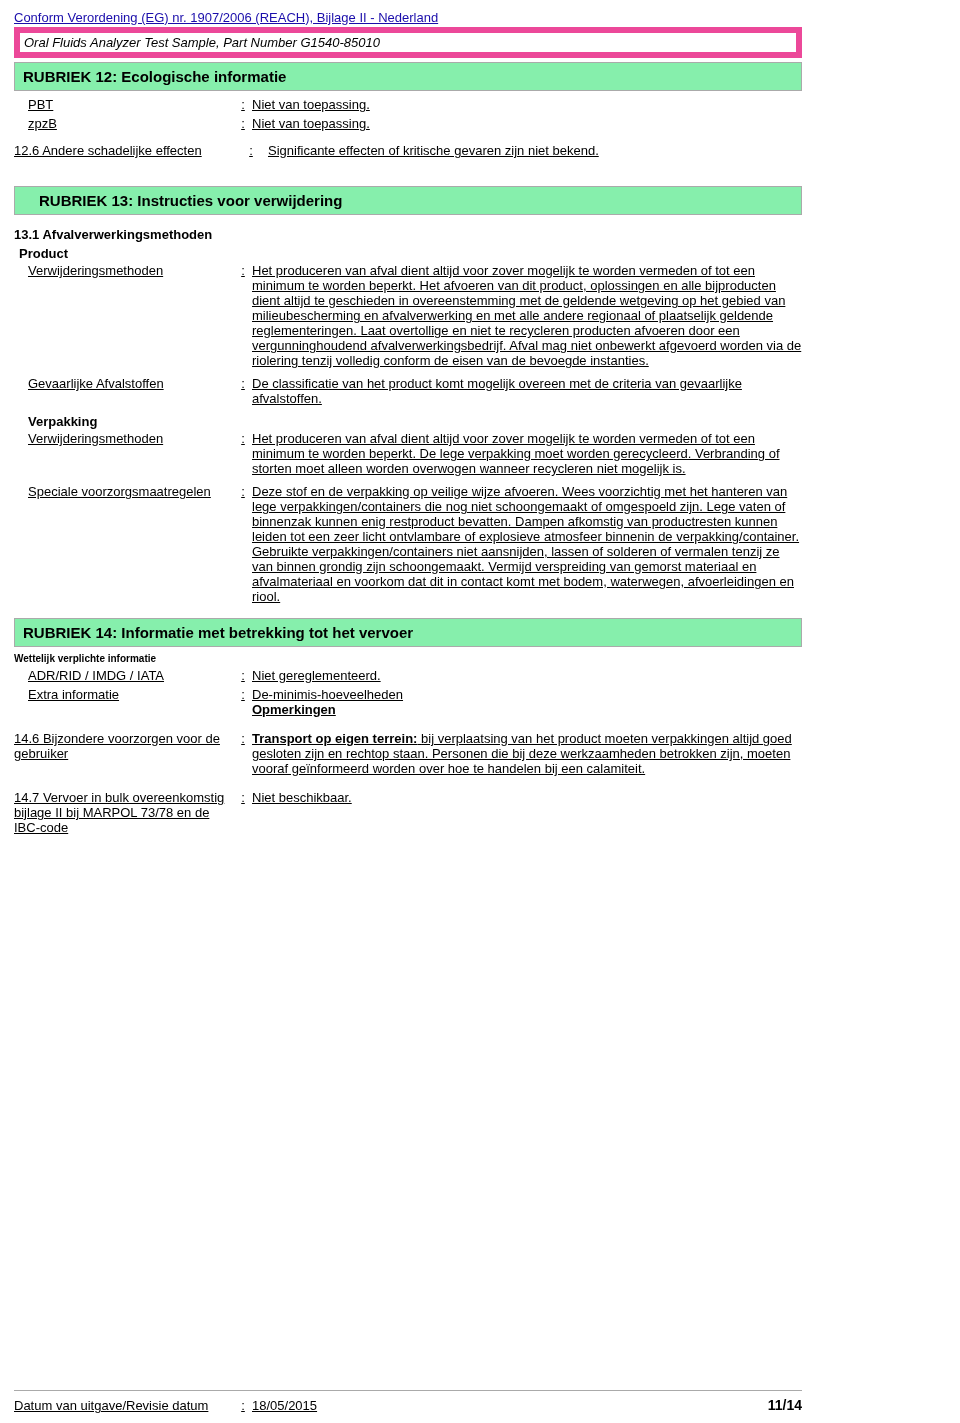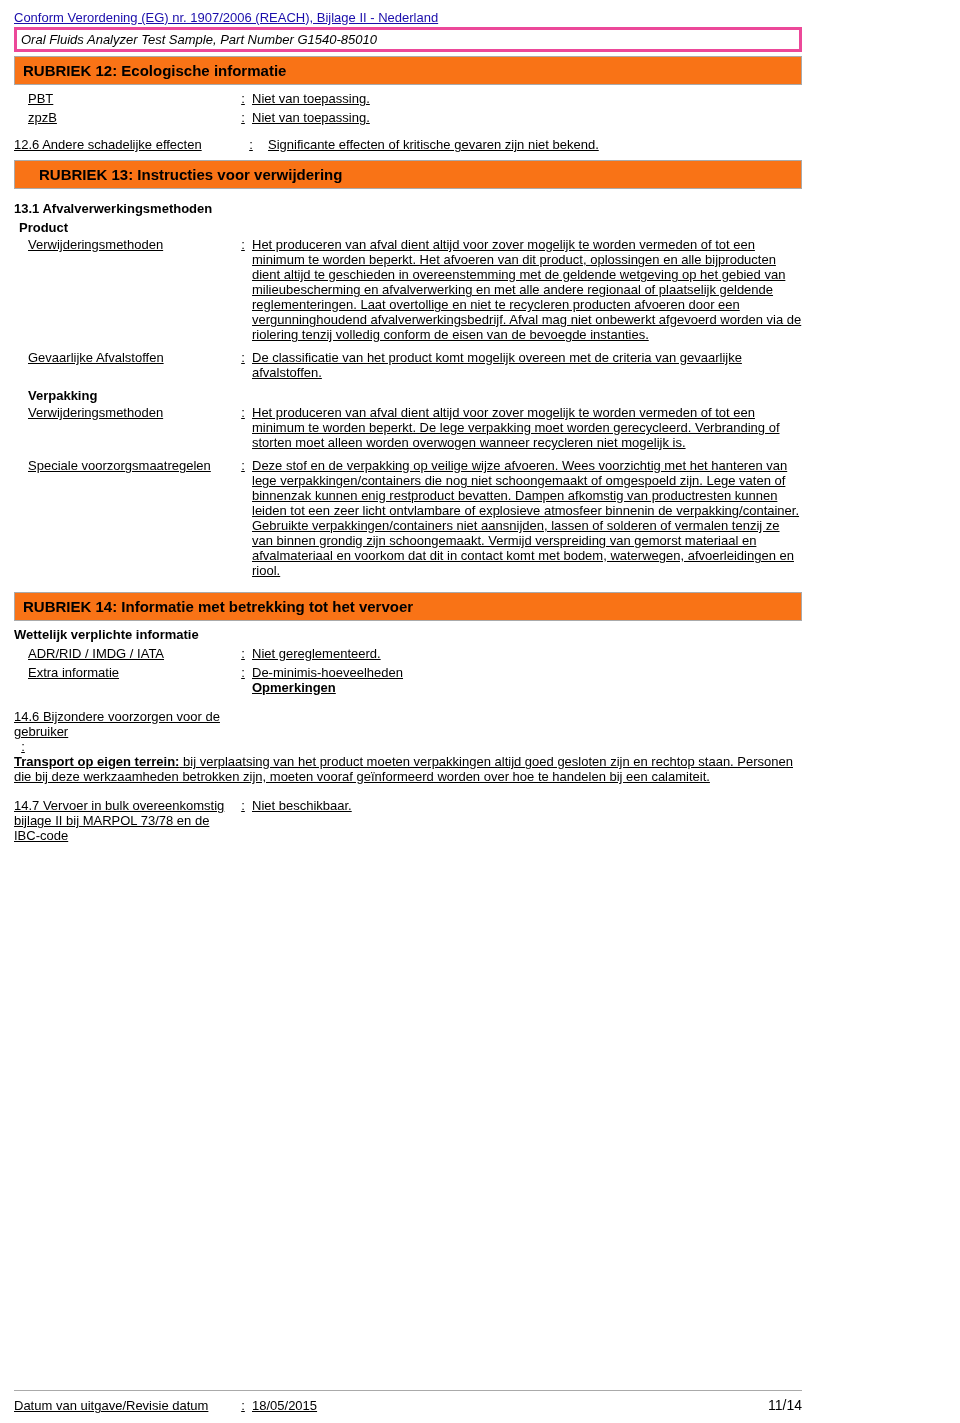--- a/index.html
+++ b/index.html
@@ -24,27 +24,27 @@
       font-size: 13px;
       font-weight: normal;
       text-decoration: underline;
       display: block;
       margin-bottom: 2px;
     }
     .doc-subtitle {
       font-style: italic;
       font-size: 13px;
       color: #000;
-      border: 3px solid #ec4899;
+      border: 6px solid #ec4899;
       padding: 2px 4px;
       display: inline-block;
       margin-bottom: 4px;
     }
     .section-header {
-      background: #f97316;
+      background: #86efac;
       font-weight: bold;
       font-size: 15px;
       padding: 5px 8px;
       margin-bottom: 6px;
       border: 1px solid #aaa;
     }
     .subsection-title {
       font-weight: bold;
       font-size: 13px;
       margin: 6px 0 4px 0;
@@ -79,37 +79,37 @@
       padding-top: 6px;
       display: flex;
       justify-content: space-between;
       align-items: flex-end;
     }
     .footer-left {
       display: flex;
       flex-direction: column;
     }
     .footer-right {
-      font-weight: normal;
+      font-weight: bold;
       font-size: 14px;
     }
     .product-label {
       font-weight: bold;
       margin-left: 5px;
       margin-bottom: 2px;
     }
     .verpakking-label {
       font-weight: bold;
       margin-left: 14px;
       margin-bottom: 2px;
       margin-top: 4px;
     }
     .wettelijk-label {
       font-weight: bold;
-      font-size: 13px;
+      font-size: 10px;
       margin-bottom: 4px;
     }
   </style>
 </head>
 <body>
 
 <div class="page-container">
 
   <a class="doc-title-link">Conform Verordening (EG) nr. 1907/2006 (REACH), Bijlage II - Nederland</a>
 
@@ -129,21 +129,21 @@
     <div class="col-colon">:</div>
     <div class="col-value">Niet van toepassing.</div>
   </div>
 
   <div class="two-col-row" style="margin-top:8px;gap:8px;">
     <div class="col-label">12.6 Andere schadelijke effecten</div>
     <div class="col-colon">:</div>
     <div class="col-value">Significante effecten of kritische gevaren zijn niet bekend.</div>
   </div>
 
-  <div class="section-header" style="margin-top:4px;padding-left:24px;">RUBRIEK 13: Instructies voor verwijdering</div>
+  <div class="section-header" style="margin-top:24px;padding-left:24px;">RUBRIEK 13: Instructies voor verwijdering</div>
 
   <div class="subsection-title">13.1 Afvalverwerkingsmethoden</div>
 
   <div class="product-label">Product</div>
 
   <div class="two-col-row">
     <div class="col-label indent-label">Verwijderingsmethoden</div>
     <div class="col-colon">:</div>
     <div class="col-value">Het produceren van afval dient altijd voor zover mogelijk te worden vermeden of tot een minimum te worden beperkt. Het afvoeren van dit product, oplossingen en alle bijproducten dient altijd te geschieden in overeenstemming met de geldende wetgeving op het gebied van milieubescherming en afvalverwerking en met alle andere regionaal of plaatselijk geldende reglementeringen. Laat overtollige en niet te recycleren producten afvoeren door een vergunninghoudend afvalverwerkingsbedrijf. Afval mag niet onbewerkt afgevoerd worden via de riolering tenzij volledig conform de eisen van de bevoegde instanties.</div>
   </div>
@@ -180,21 +180,21 @@
 
   <div class="two-col-row">
     <div class="col-label indent-label">Extra informatie</div>
     <div class="col-colon">:</div>
     <div class="col-value">
       <div>De-minimis-hoeveelheden</div>
       <div><strong>Opmerkingen</strong></div>
     </div>
   </div>
 
-  <div class="two-col-row" style="margin-top:10px;flex-direction:column;">
+  <div class="two-col-row" style="margin-top:10px;">
     <div class="col-label">14.6 Bijzondere voorzorgen voor de gebruiker</div>
     <div class="col-colon">:</div>
     <div class="col-value">
       <span style="font-weight:bold;">Transport op eigen terrein:</span>
       <span> bij verplaatsing van het product moeten verpakkingen altijd goed gesloten zijn en rechtop staan. Personen die bij deze werkzaamheden betrokken zijn, moeten vooraf geïnformeerd worden over hoe te handelen bij een calamiteit.</span>
     </div>
   </div>
 
   <div class="two-col-row" style="margin-top:10px;justify-content:space-between;">
     <div class="col-label">14.7 Vervoer in bulk overeenkomstig bijlage II bij MARPOL 73/78 en de IBC-code</div>

